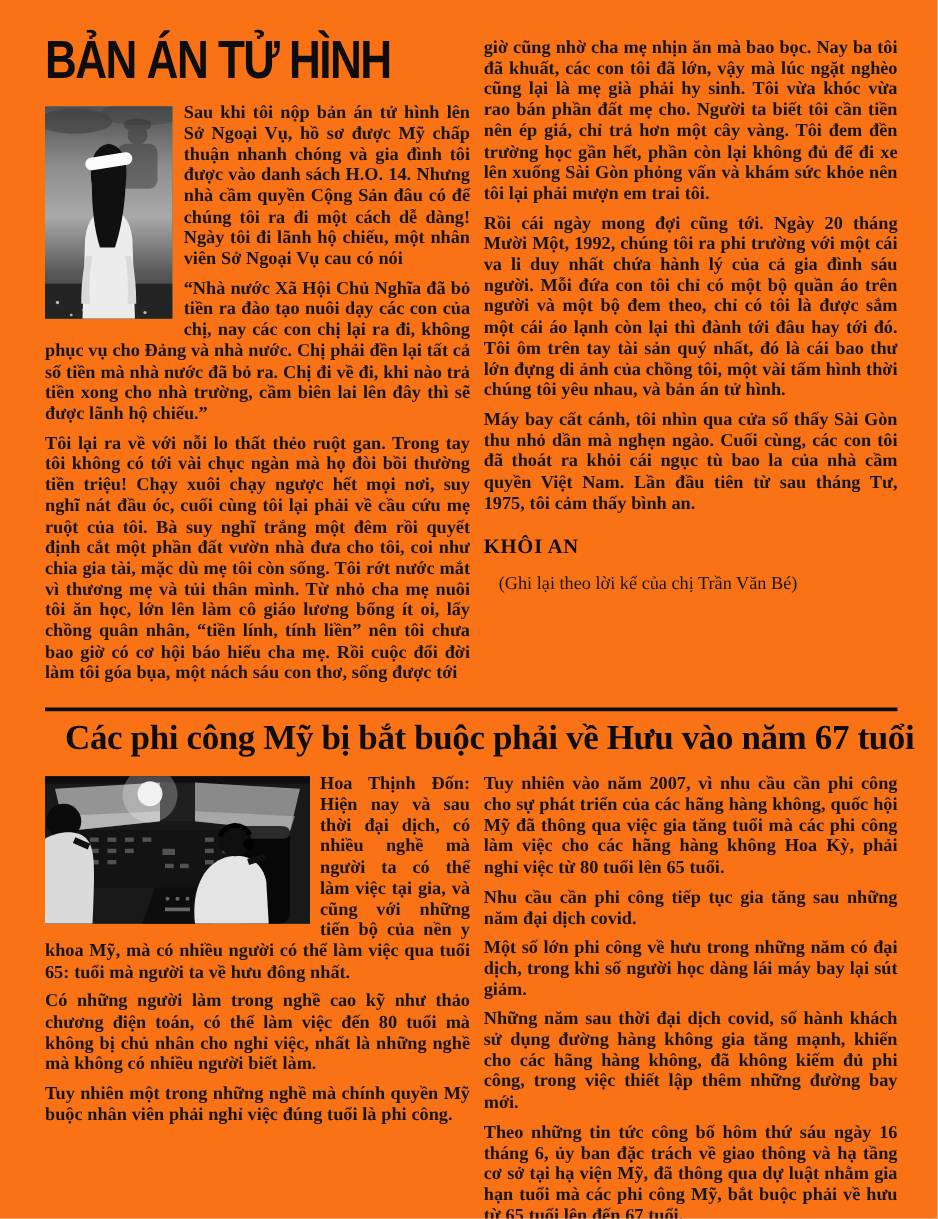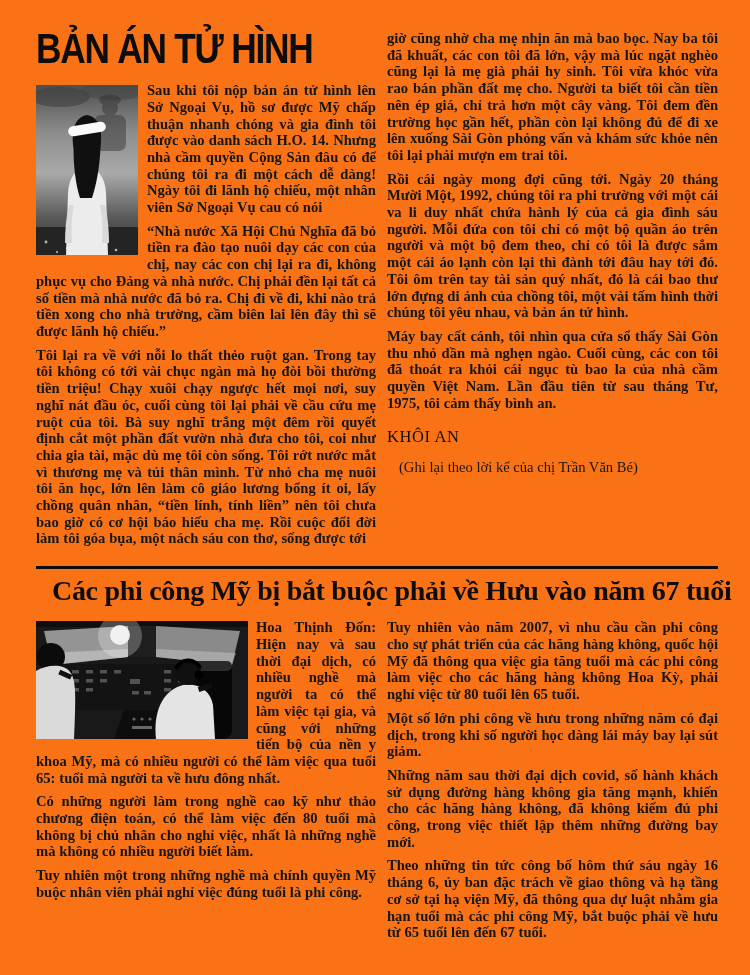--- a/index.html
+++ b/index.html
@@ -19,21 +19,21 @@
   }
   
   .a1-title{
     font-family:"Liberation Sans",sans-serif;font-weight:bold;
     font-size:43px;line-height:1.12;letter-spacing:-1.5px;color:#0d0d0d;
     margin:0 0 10px 0;display:inline-block;
     transform:scaleX(0.82);transform-origin:0 60%;white-space:nowrap;
   }
   .photo1{float:left;width:102px;height:170px;margin:3px 9px 4px 0;display:block;background:#777;}
   .byline{
-    font-weight:normal;font-size:16.5px;letter-spacing:0.6px;
+    font-weight:bold;font-size:16.5px;letter-spacing:0.6px;
     margin:16px 0 4px 0;color:#0f0f0f;
   }
   .byline-note{font-size:14.6px;margin:12px;color:#161616;}
   
   .divider{border:none;border-top:3.5px solid #0c0c0c;margin:12px 0 4px 0;}
   
   .a2-title{
     font-weight:bold;font-size:28px;letter-spacing:-0.3px;color:#0d0d0d;
     margin:6px 0 12px 16px;white-space:nowrap;line-height:1.15;
   }
@@ -163,20 +163,21 @@
           <circle cx="163" cy="54" r="4.5" fill="#000000"></circle>
           <rect x="162" y="64" width="14" height="5" fill="#101010" transform="rotate(-18 169 66)"></rect>
         </svg>
         <p class="body">Hoa Thịnh Đốn: Hiện nay và sau thời đại dịch, có nhiều nghề mà người ta có thể làm việc tại gia, và cũng với những tiến bộ của nền y khoa Mỹ, mà có nhiều người có thể làm việc qua tuổi 65: tuổi mà người ta về hưu đông nhất.</p>
         <p class="body">Có những người làm trong nghề cao kỹ như thảo chương điện toán, có thể làm việc đến 80 tuổi mà không bị chủ nhân cho nghỉ việc, nhất là những nghề mà không có nhiều người biết làm.</p>
         <p class="body">Tuy nhiên một trong những nghề mà chính quyền Mỹ buộc nhân viên phải nghỉ việc đúng tuổi là phi công.</p>
         <div style="clear:both;"></div>
       </div>
       <div class="col-r">
         <p class="body">Tuy nhiên vào năm 2007, vì nhu cầu cần phi công cho sự phát triển của các hãng hàng không, quốc hội Mỹ đã thông qua việc gia tăng tuổi mà các phi công làm việc cho các hãng hàng không Hoa Kỳ, phải nghỉ việc từ 80 tuổi lên 65 tuổi.</p>
+        <p class="body">Nhu cầu cần phi công tiếp tục gia tăng sau những năm đại dịch covid.</p>
         <p class="body">Một số lớn phi công về hưu trong những năm có đại dịch, trong khi số người học dàng lái máy bay lại sút giảm.</p>
         <p class="body">Những năm sau thời đại dịch covid, số hành khách sử dụng đường hàng không gia tăng mạnh, khiến cho các hãng hàng không, đã không kiếm đủ phi công, trong việc thiết lập thêm những đường bay mới.</p>
         <p class="body">Theo những tin tức công bố hôm thứ sáu ngày 16 tháng 6, ủy ban đặc trách về giao thông và hạ tầng cơ sở tại hạ viện Mỹ, đã thông qua dự luật nhằm gia hạn tuổi mà các phi công Mỹ, bắt buộc phải về hưu từ 65 tuổi lên đến 67 tuổi.</p>
       </div>
     </div>
   </section>
 
 </div>
 
 </body></html>

